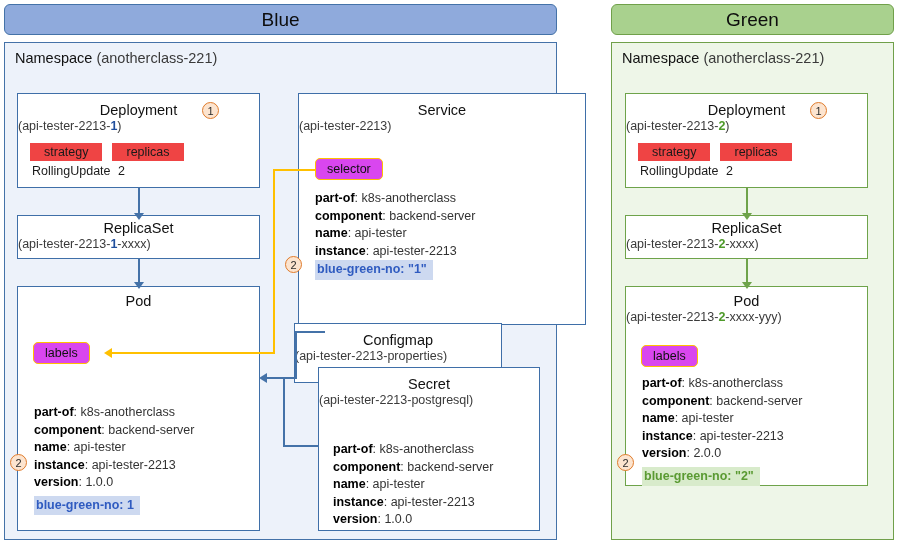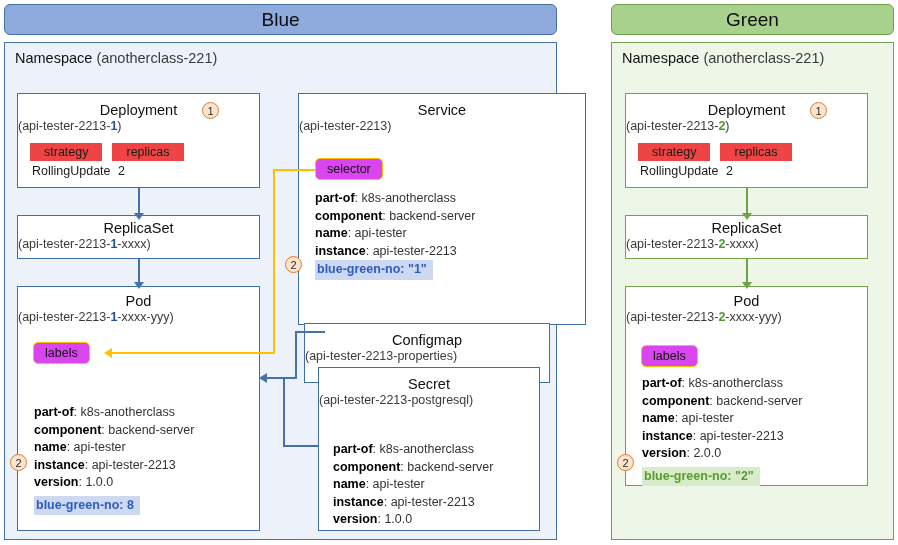--- a/index.html
+++ b/index.html
@@ -138,50 +138,47 @@
 
   <div class="box b-blue" style="left:12px;top:172px;width:243px;height:44px;">
     <div class="box-title" style="margin-top:3px;">ReplicaSet</div>
     <div class="box-sub">
       <span>(api-tester-2213-</span><span class="num-b">1</span><span>-xxxx)</span>
     </div>
   </div>
 
   <div class="box b-blue" style="left:12px;top:243px;width:243px;height:245px;">
     <div class="box-title" style="margin-top:5px;">Pod</div>
-    <div class="box-sub">
-      <span>(api-tester-2213-</span><span class="num-b">1</span><span>-xxxx-yyy)</span>
-    </div>
     <div style="position:absolute;left:16px;top:117px;" class="kv">
       <div><b>part-of</b>: <span>k8s-anotherclass</span></div>
       <div><b>component</b>: <span>backend-server</span></div>
       <div><b>name</b>: <span>api-tester</span></div>
       <div><b>instance</b>: <span>api-tester-2213</span></div>
       <div><b>version</b>: <span>1.0.0</span></div>
-      <div style="margin-top:4px;"><span class="bg-line bg-blue">blue-green-no:  8</span></div>
+      <div style="margin-top:4px;"><span class="bg-line bg-blue">blue-green-no:  1</span></div>
     </div>
   </div>
   <div class="tag" style="left:28px;top:299px;">labels</div>
   <div class="badge" style="left:5px;top:411px;">2</div>
 
   <div class="box b-blue" style="left:293px;top:50px;width:288px;height:232px;">
     <div class="box-title">Service</div>
     <div class="box-sub">(api-tester-2213)</div>
     <div style="position:absolute;left:16px;top:96px;" class="kv">
       <div><b>part-of</b>: <span>k8s-anotherclass</span></div>
       <div><b>component</b>: <span>backend-server</span></div>
       <div><b>name</b>: <span>api-tester</span></div>
       <div><b>instance</b>: <span>api-tester-2213</span></div>
       <div><span class="bg-line bg-blue">blue-green-no: "1"</span></div>
     </div>
   </div>
   <div class="tag" style="left:310px;top:115px;">selector</div>
   <div class="badge" style="left:280px;top:213px;">2</div>
 
-  <div class="box b-blue" style="left:299px;top:280px;width:246px;height:60px;">
+  <div class="box b-blue" style="left:289px;top:280px;width:208px;height:60px;">
     <div class="box-title">Configmap</div>
     <div class="box-sub">(api-tester-2213-properties)</div>
   </div>
 
   <div class="box b-blue" style="left:313px;top:324px;width:222px;height:164px;">
     <div class="box-title">Secret</div>
     <div class="box-sub">(api-tester-2213-postgresql)</div>
     <div style="position:absolute;left:14px;top:73px;" class="kv">
       <div><b>part-of</b>: <span>k8s-anotherclass</span></div>
       <div><b>component</b>: <span>backend-server</span></div>

